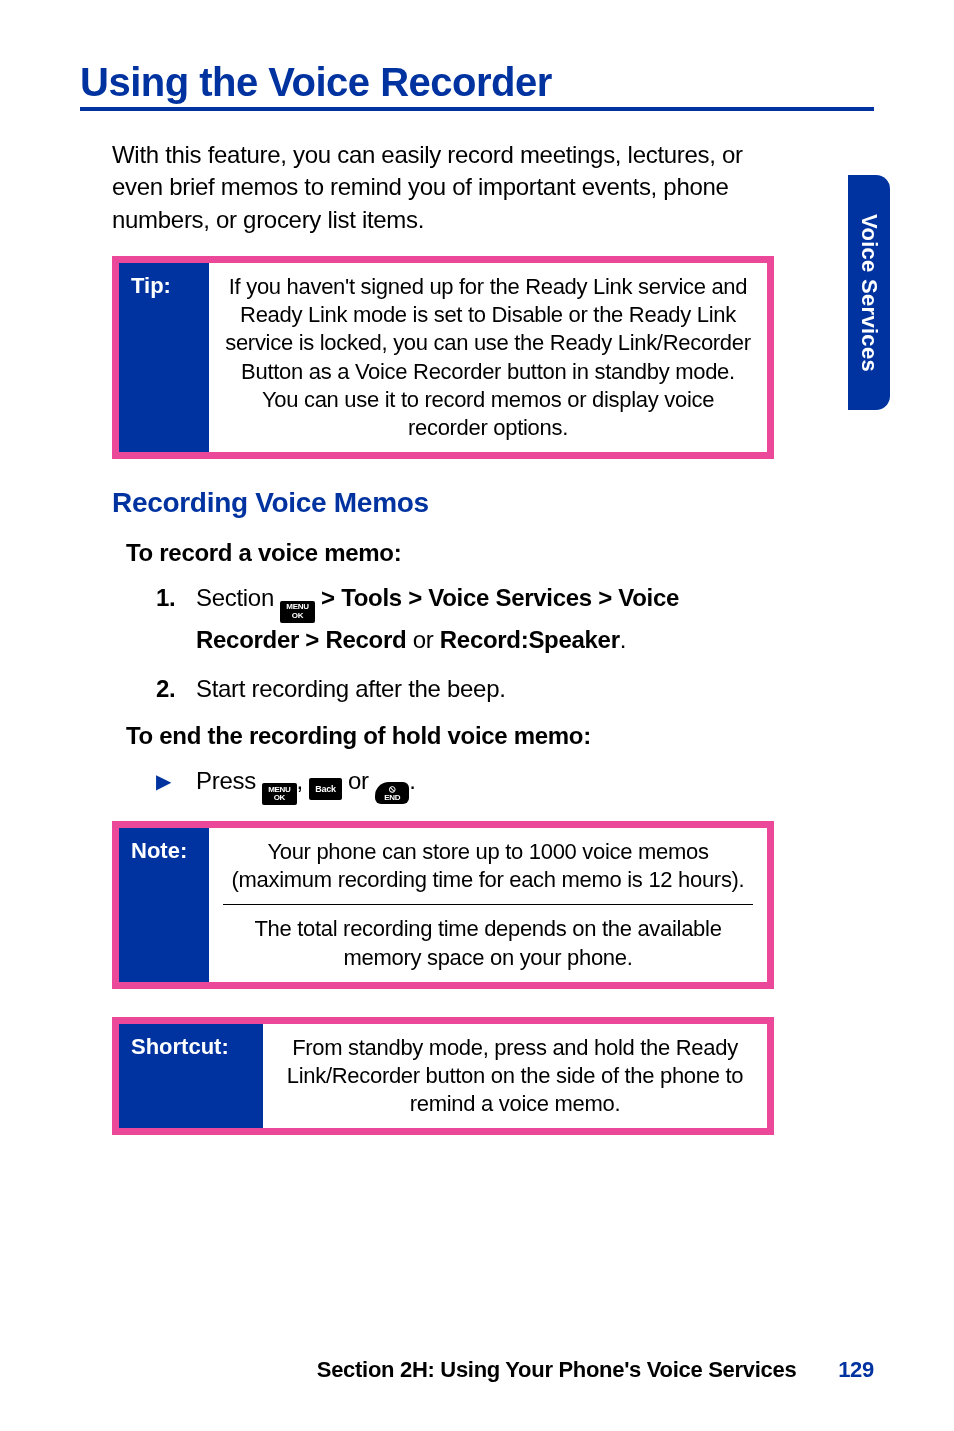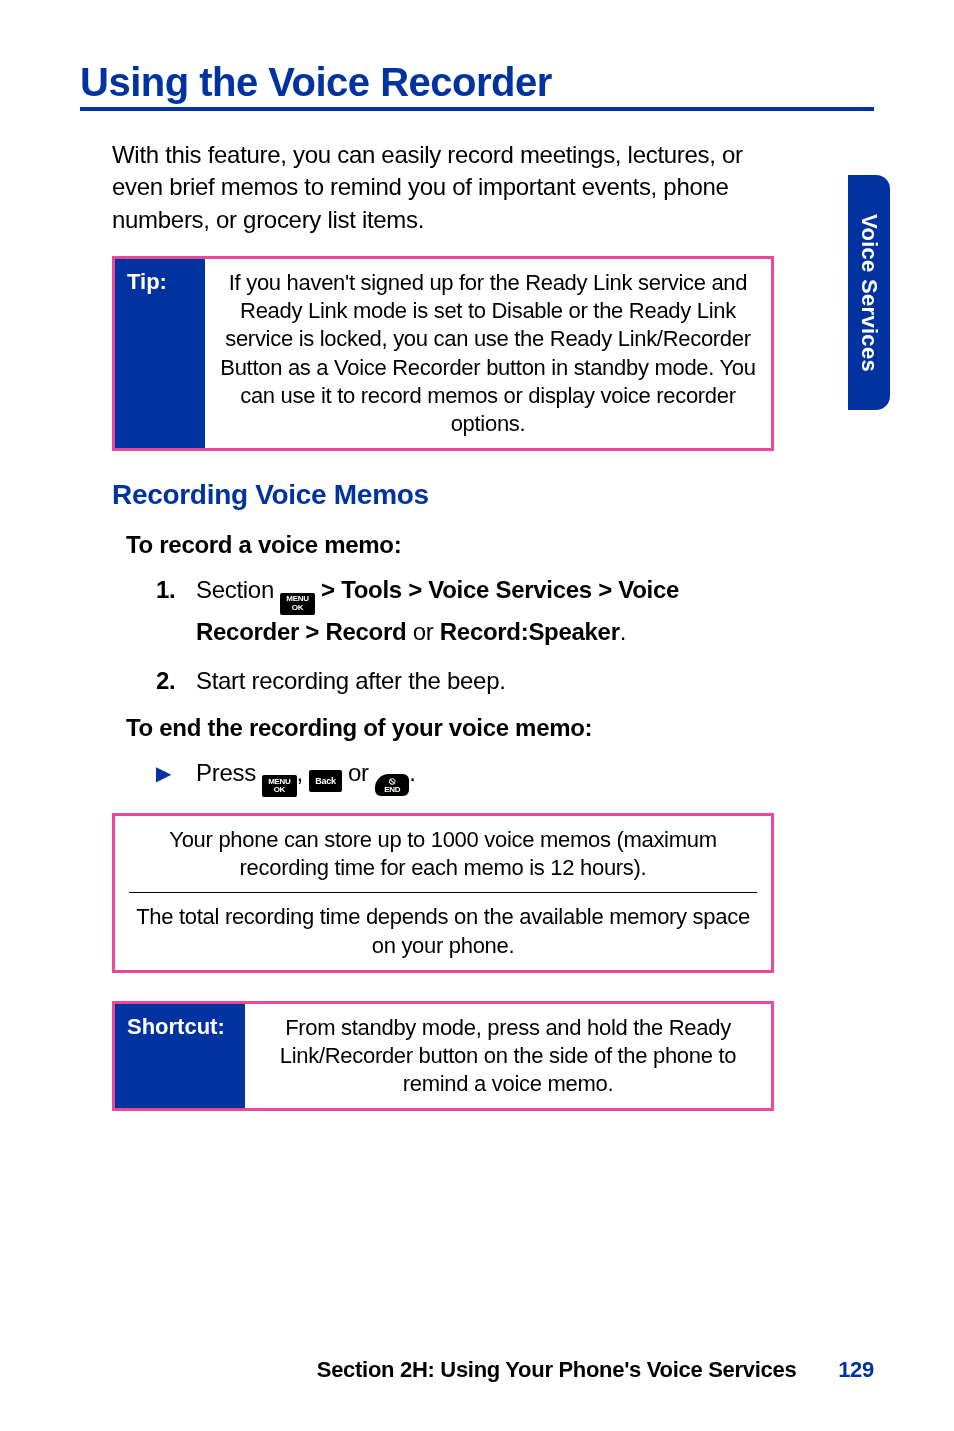--- a/index.html
+++ b/index.html
@@ -47,21 +47,21 @@
     font-size: 24px;
     line-height: 1.35;
     font-family: Arial, "Helvetica Neue", Helvetica, sans-serif;
     font-stretch: condensed;
     letter-spacing: -0.3px;
     margin-bottom: 20px;
   }
 
   .callout {
     margin: 0 100px 28px 32px;
-    border: 3px solid #ec4899;
+    border: 7px solid #ec4899;
     display: flex;
     align-items: stretch;
   }
   .callout .label {
     background: #0033a0;
     color: #fff;
     font-weight: 700;
     font-size: 22px;
     padding: 10px 12px;
     flex-shrink: 0;
@@ -76,21 +76,21 @@
     flex: 1;
     text-align: center;
   }
   .callout .body .sep {
     border-top: 1px solid #000;
     margin: 10px 0;
   }
 
   .label-note  { width: 90px; }
   .label-tip   { width: 90px; }
-  .label-sc    { width: 130px; }
+  .label-sc    { width: 144px; }
 
   h2.subheading {
     color: #0033a0;
     font-weight: 700;
     font-size: 28px;
     margin: 18px 0 20px 32px;
     font-family: Arial, "Helvetica Neue", Helvetica, sans-serif;
     font-stretch: condensed;
     letter-spacing: -0.3px;
   }
@@ -192,36 +192,37 @@
           <span class="b">OK</span>
         </span><span class="bold"> &gt; Tools &gt; Voice Services &gt; Voice Recorder &gt; Record</span><span> or </span><span class="bold">Record:Speaker</span><span>.</span>
     </div>
   </div>
 
   <div class="step-line">
     <div class="num">2.</div>
     <div class="content">Start recording after the beep.</div>
   </div>
 
-  <p class="instr-head">To end the recording of your voice memo:</p>
+  <p class="instr-head">To end the recording of hold voice memo:</p>
 
   <div class="step-line">
     <div class="tri">▶</div>
     <div class="content">
       <span>Press </span><span class="key menu">
           <span class="t">MENU</span>
           <span class="b">OK</span>
         </span><span>, </span><span class="key back">Back</span><span> or </span><span class="key end">
           <span class="t">⦸</span>
           <span class="b">END</span>
         </span><span>.</span>
     </div>
   </div>
 
   <div class="callout" style="margin-top:10px;">
+    <div class="label label-note">Note:</div>
     <div class="body">
       <div>Your phone can store up to 1000 voice memos (maximum recording time for each memo is 12 hours).</div>
       <div class="sep"></div>
       <div>The total recording time depends on the available memory space on your phone.</div>
     </div>
   </div>
 
   <div class="callout" style="margin-top:18px;">
     <div class="label label-sc">Shortcut:</div>
     <div class="body">From standby mode, press and hold the Ready Link/Recorder button on the side of the phone to remind a voice memo.</div>

